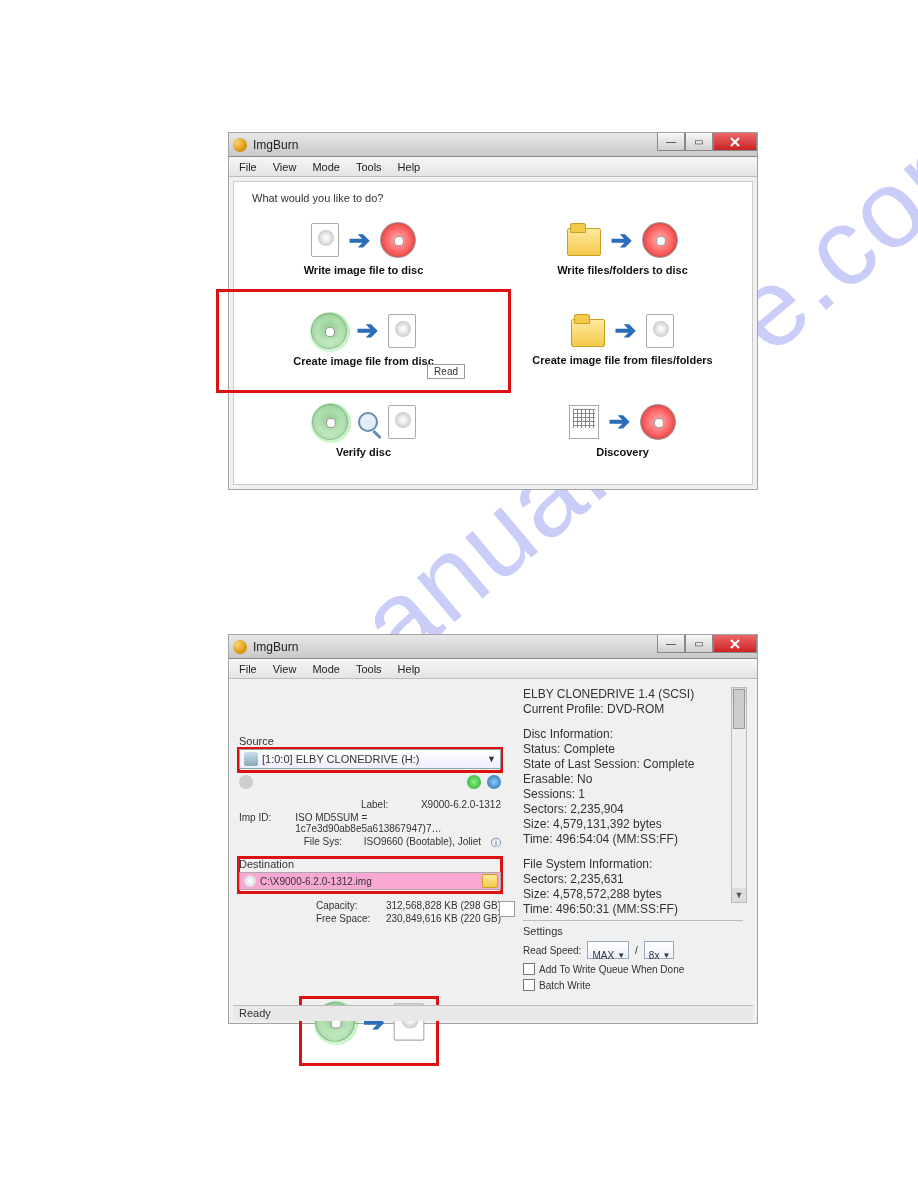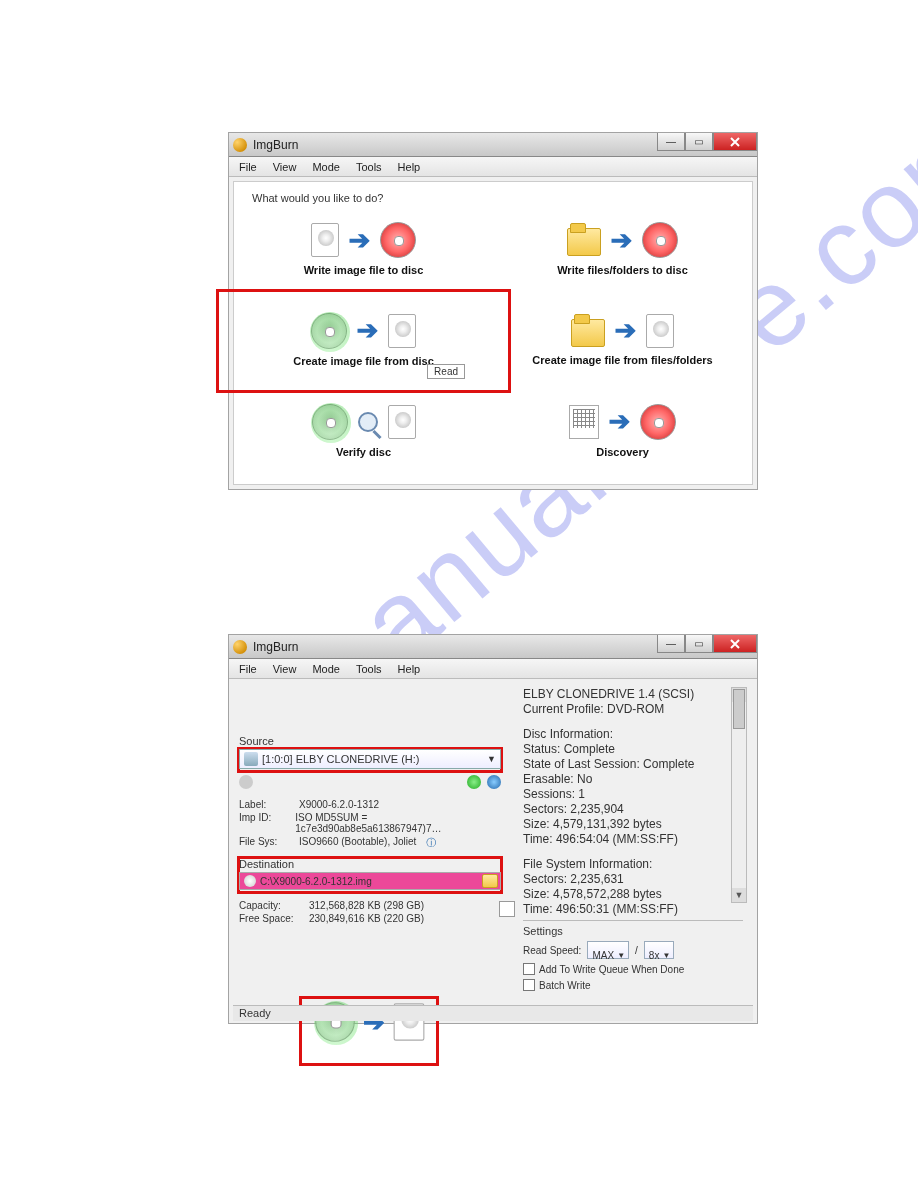--- a/index.html
+++ b/index.html
@@ -138,25 +138,25 @@
   .combo {
     height:20px; border:1px solid #8aa; background:linear-gradient(#fff,#eef);
     display:flex; align-items:center; padding:0 4px; gap:4px; width: 100%;
     position: relative;
   }
   .combo .drvicon { width:14px; height:14px; background:linear-gradient(#cde,#8ab); border-radius:2px;}
   .combo .caret { position:absolute; right:4px; font-size:9px; color:#333; }
   .row-icons { display:flex; gap:6px; margin-top:4px; align-items:center; height:18px;}
   .tinyicon { width:14px; height:14px; border-radius:7px; background:#ccc; }
   .tinyicon.green{background:radial-gradient(#8e8,#2a2);} .tinyicon.blue{background:radial-gradient(#8cf,#26a);}
-  .kv { display:flex; gap:6px; font-size:10px; color:#333; margin-top:2px; }
+  .kv { display:flex; gap:6px; font-size:10px; color:#333; margin-top:2px;justify-content:flex-end; }
   .kv .k{ width:54px; }
   .destbox { margin-top:8px; }
   .destpath {
-    height:18px; border:1px solid #aaa; background:#ec4899; padding:1px 4px; font-size:10px;
+    height:18px; border:1px solid #aaa; background:#f9a8d4; padding:1px 4px; font-size:10px;
     display:flex; align-items:center; gap:4px; position:relative;
   }
   .destpath .discicon { width:12px;height:12px;border-radius:6px;background:radial-gradient(#fff,#ccc);}
   .destpath .browse { position:absolute; right:2px; width:16px;height:14px; background:linear-gradient(#ffe9a0,#f3c94a); border:1px solid #caa020; border-radius:2px;}
 
   .bigaction { margin-top:80px; display:flex; gap:10px; align-items:center; justify-content:center; }
   .bigaction .disc, .bigaction .doc { transform: scale(1.1); }
 
   .rightpane .info { font-size:12px; color:#333; line-height:15px; }
   .rightpane .info .hdr { margin-top:10px; }

